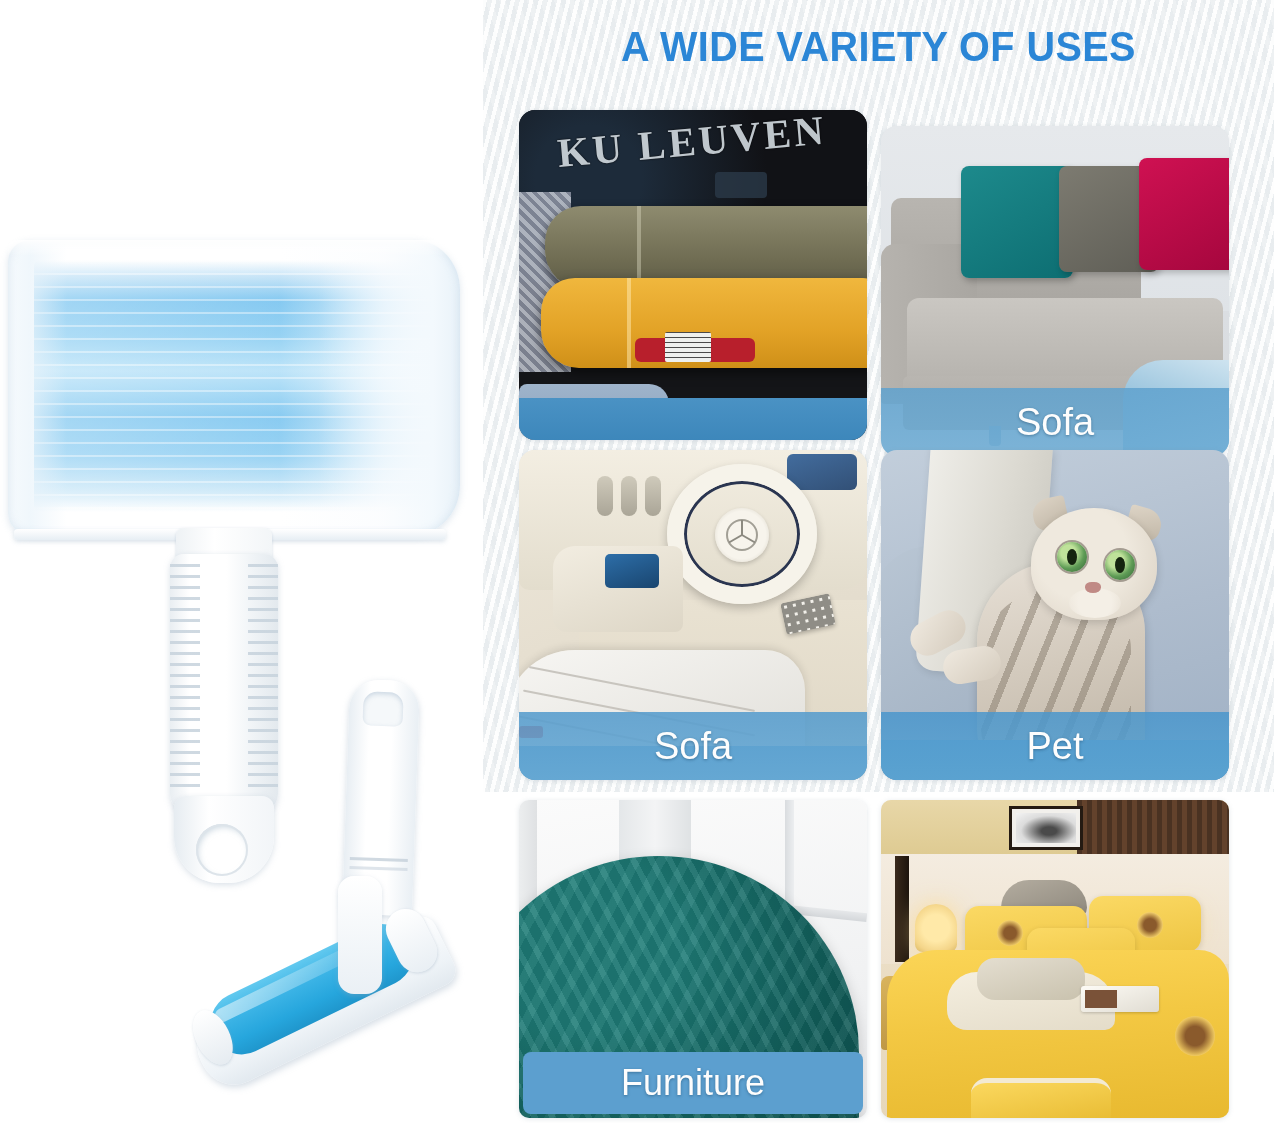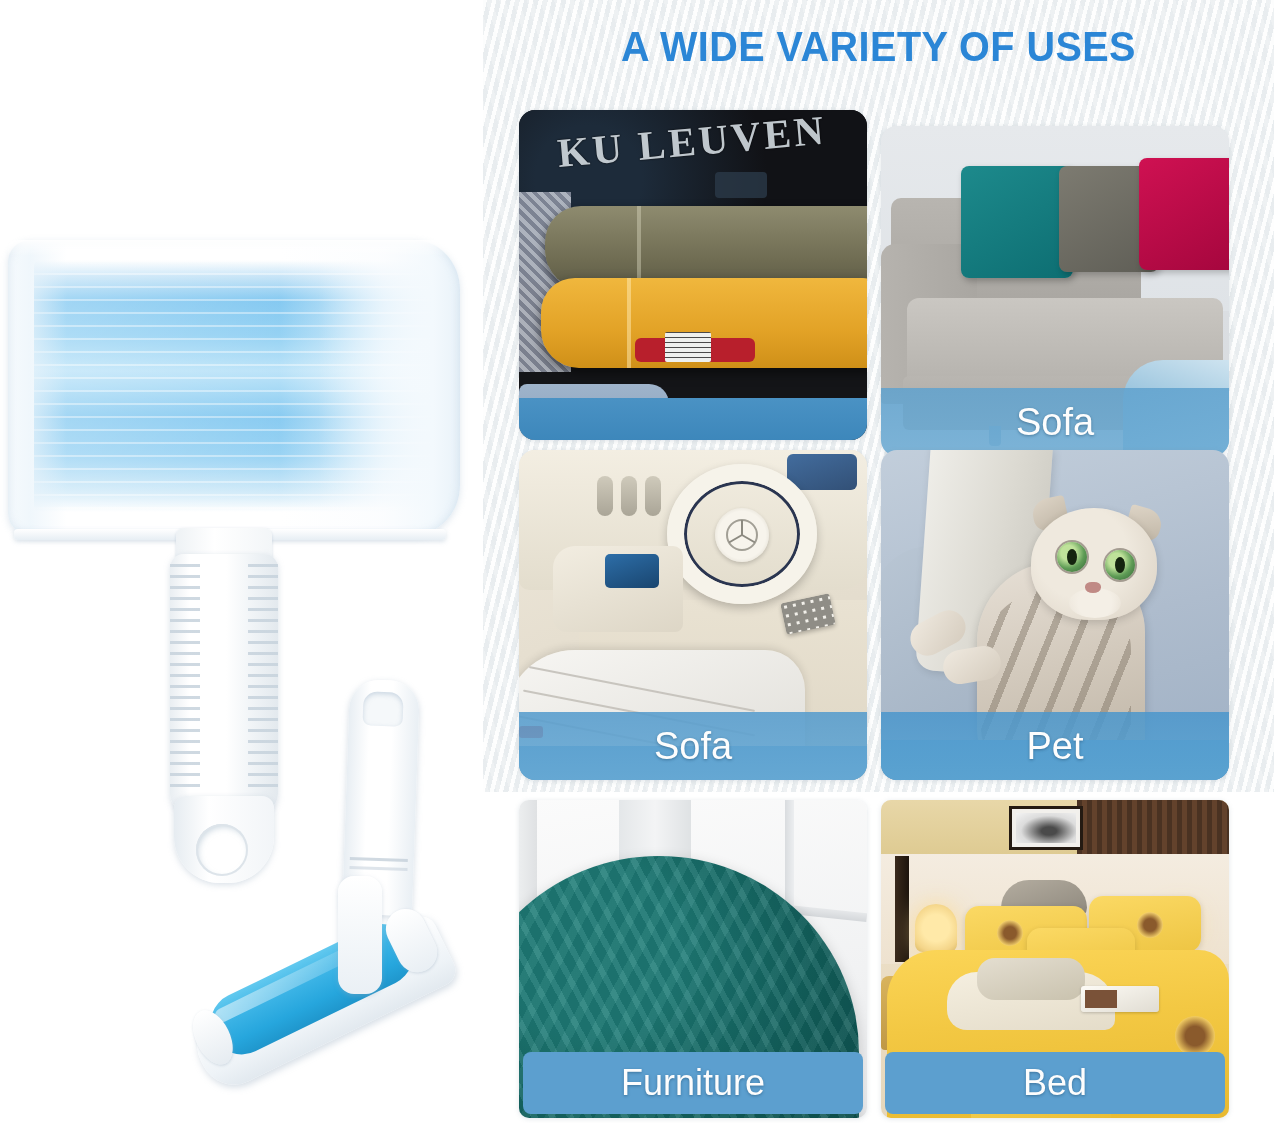--- a/index.html
+++ b/index.html
@@ -527,17 +527,16 @@
         <div class="pillow pw-3"></div>
         <div class="emb emb-2"></div>
         <div class="emb emb-3"></div>
         <div class="duvet"></div>
         <div class="cream"></div>
         <div class="graypillow"></div>
         <div class="book"></div>
         <div class="emb emb-1"></div>
         <div class="footpillow"></div>
       </div>
-      <div class="label-bar">Bed</div>
     </div>
 
   </div>
 </div>
 
 </body></html>

